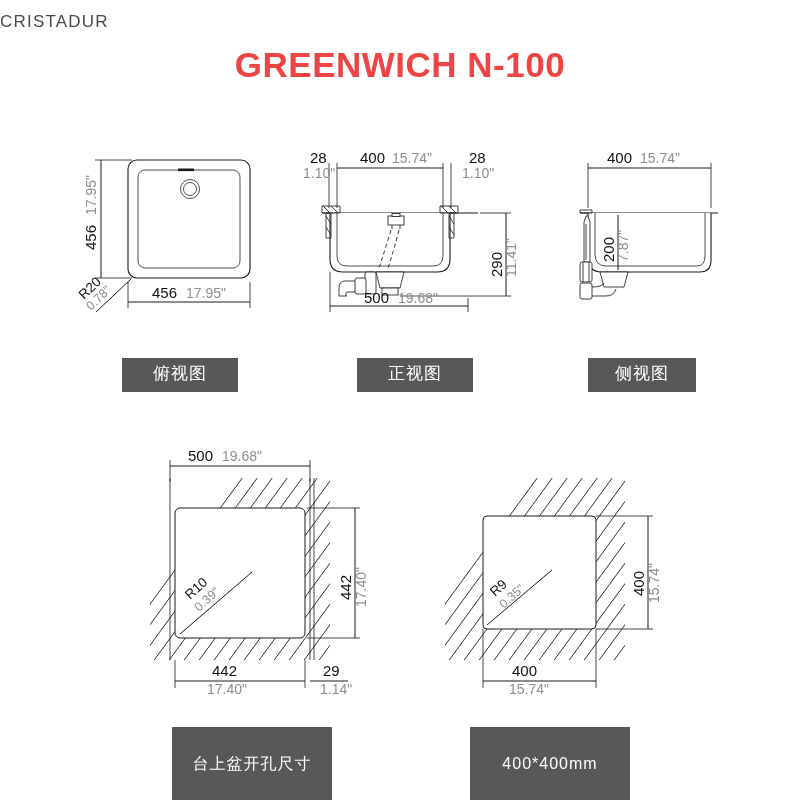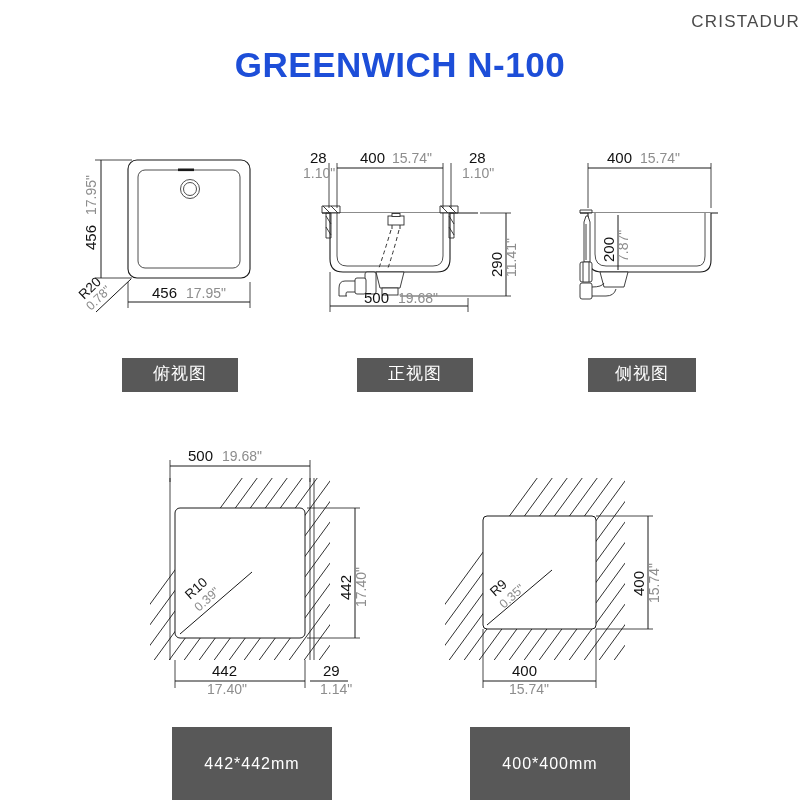--- a/index.html
+++ b/index.html
@@ -18,35 +18,35 @@
   .page {
     position: absolute;
     left: 0; top: 0;
     width: 800px; height: 800px;
   }
   
   .brand {
     position: absolute;
     left: 0; top: 12px;
     width: 800px;
-    text-align: right;
+    text-align: left;
     font-size: 17px;
     letter-spacing: 1.2px;
     color: #4a4a4a;
     font-weight: 400;
   }
   .model {
     position: absolute;
     left: 0; top: 45px;
     width: 800px;
     text-align: center;
     font-size: 35px;
     font-weight: 700;
     letter-spacing: 0.5px;
-    color: #1d4ed8;
+    color: #ef4444;
   }
   
   .badge {
     position: absolute;
     background: #585858;
     color: #ffffff;
     text-align: center;
     font-size: 17px;
     line-height: 1.45;
     padding: 4px 14px 5px 14px;
@@ -330,19 +330,20 @@
       <text class="dim-mm" x="512" y="676">400</text>
       <text class="dim-in" x="509" y="694">15.74"</text>
     </g>
   </svg>
 
   <div class="badge" style="left:357px; top:358px; width:116px;">正视图</div>
   <div class="badge" style="left:122px; top:358px; width:116px;">俯视图</div>
   <div class="badge" style="left:588px; top:358px; width:108px;">侧视图</div>
 
   <div class="badge two-line" style="left:172px; top:727px; width:160px; text-align:center;">
+    <div>台上盆开孔尺寸</div>
     <div>442*442mm</div>
   </div>
   <div class="badge two-line" style="left:470px; top:727px; width:160px; text-align:center;">
     <div>400*400mm</div>
   </div>
 
 </div>
 
 </body></html>

